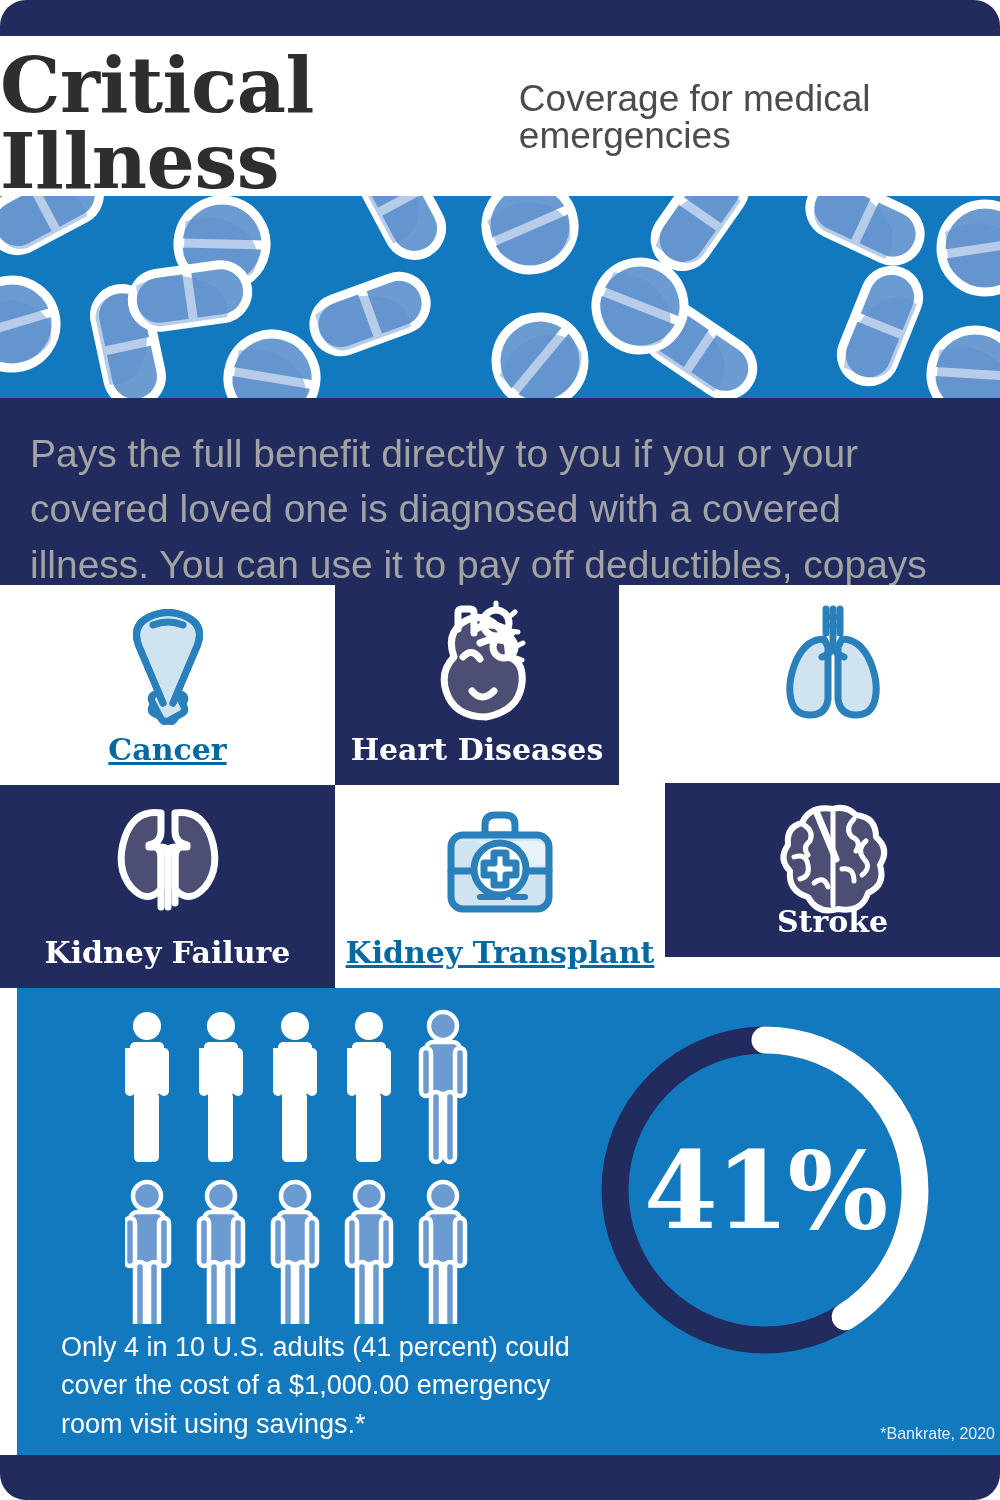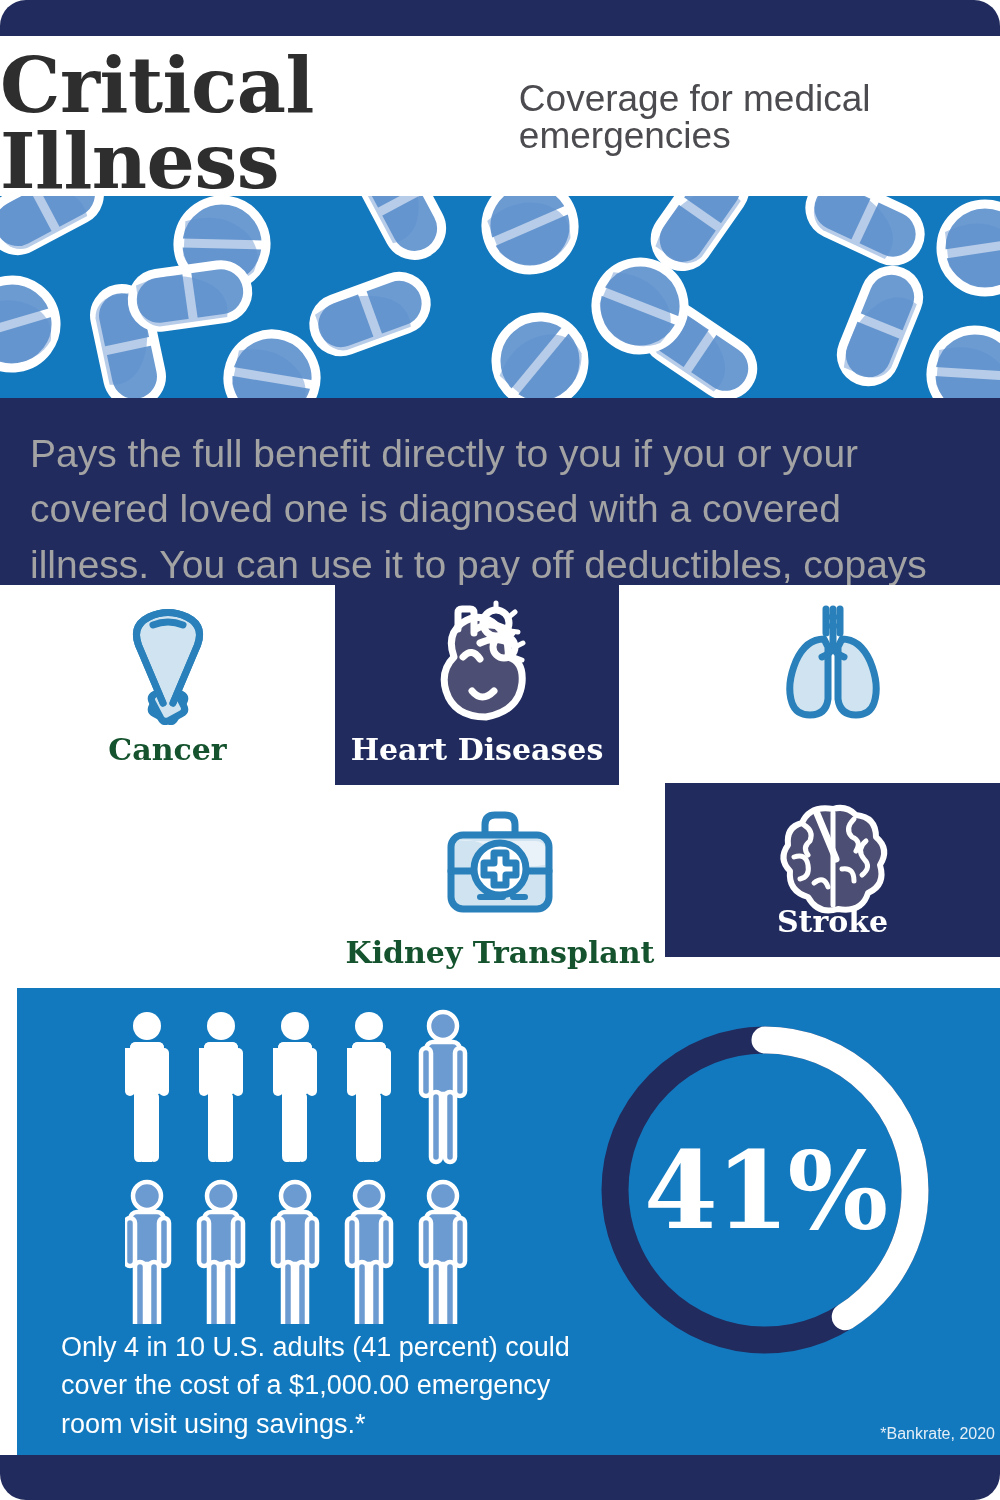--- a/index.html
+++ b/index.html
@@ -29,21 +29,21 @@
           font-size:39px;line-height:1.42;font-family:"Liberation Sans",sans-serif;}
 
   
   .grid{position:absolute;left:0;top:585px;width:1000px;height:403px;}
   .cell{position:absolute;display:flex;flex-direction:column;align-items:center;justify-content:flex-start;}
   .cell .ic{margin-top:14px;}
   .cell .lbl{font-family:"DejaVu Serif","Liberation Serif",serif;font-weight:bold;font-size:30px;
              line-height:1;position:absolute;bottom:20px;white-space:nowrap;}
   .c-white{background:#ffffff;}
   .c-navy{background:#212b5e;}
-  .t-navy{color:#14532d;}
+  .t-navy{color:#0369a1;text-decoration:underline;}
   .t-white{color:#ffffff;}
 
   .cell-0{left:0;top:0;width:335px;height:200px;}
   .cell-1{left:335px;top:0;width:284px;height:200px;}
   .cell-2{left:665px;top:0;width:335px;height:248px;}
   .cell-3{left:0;top:200px;width:335px;height:203px;}
   .cell-4{left:335px;top:200px;width:330px;height:203px;}
   .cell-5{left:665px;top:198px;width:335px;height:174px;}
 
   
@@ -166,20 +166,35 @@
             <path d="M72 40 Q90 40 100 62 Q110 86 104 104 Q100 116 86 116 Q70 116 68 100 L68 48 Z"></path>
             <path d="M63 10 L63 44 M63 44 Q63 54 52 58 M63 44 Q63 54 74 58" fill="none"></path>
             <path d="M56 10 L56 34 M70 10 L70 34" fill="none"></path>
             <path d="M58 18 L66 18 M58 27 L66 27" fill="none" stroke-width="5"></path>
           </g>
         </svg>
       </div>
       <div class="lbl t-navy">Lung Diseases</div>
     </div>
 
+    <div class="cell cell-3 c-navy">
+      <div class="ic">
+        <svg width="126" height="126" viewBox="0 0 126 126">
+          <g stroke="#ffffff" stroke-width="7" stroke-linecap="round" stroke-linejoin="round" fill="#4d4e73">
+            <path d="M56 14 Q30 10 20 38 Q10 68 26 88 Q42 106 56 90 L56 58 Q56 46 44 46 Q56 44 56 32 Z"></path>
+            <path d="M70 14 Q96 10 106 38 Q116 68 100 88 Q84 106 70 90 L70 58 Q70 46 82 46 Q70 44 70 32 Z"></path>
+            <path d="M44 48 L56 48 Q63 48 63 56 L63 108" fill="none"></path>
+            <path d="M82 48 L70 48 Q63 48 63 56" fill="none"></path>
+            <path d="M56 56 L56 108" fill="none"></path>
+            <path d="M70 56 L70 104" fill="none"></path>
+          </g>
+        </svg>
+      </div>
+      <div class="lbl t-white">Kidney Failure</div>
+    </div>
 
     <div class="cell cell-4 c-white">
       <div class="ic">
         <svg width="126" height="126" viewBox="0 0 126 126">
           <g stroke="#2980ba" stroke-width="7" stroke-linecap="round" stroke-linejoin="round">
             <path d="M48 26 Q48 16 58 16 L68 16 Q78 16 78 26 L78 36 L48 36 Z" fill="#ffffff"></path>
             <rect x="14" y="36" width="98" height="74" rx="12" fill="#cfe3f0"></rect>
             <path d="M14 72 L112 72" fill="none"></path>
             <path d="M20 42 Q44 38 56 54 Q70 72 108 66 L108 50 Q108 42 98 42 Z" fill="#ffffff" stroke="none" opacity=".55"></path>
             <circle cx="63" cy="70" r="26" fill="#ffffff"></circle>

